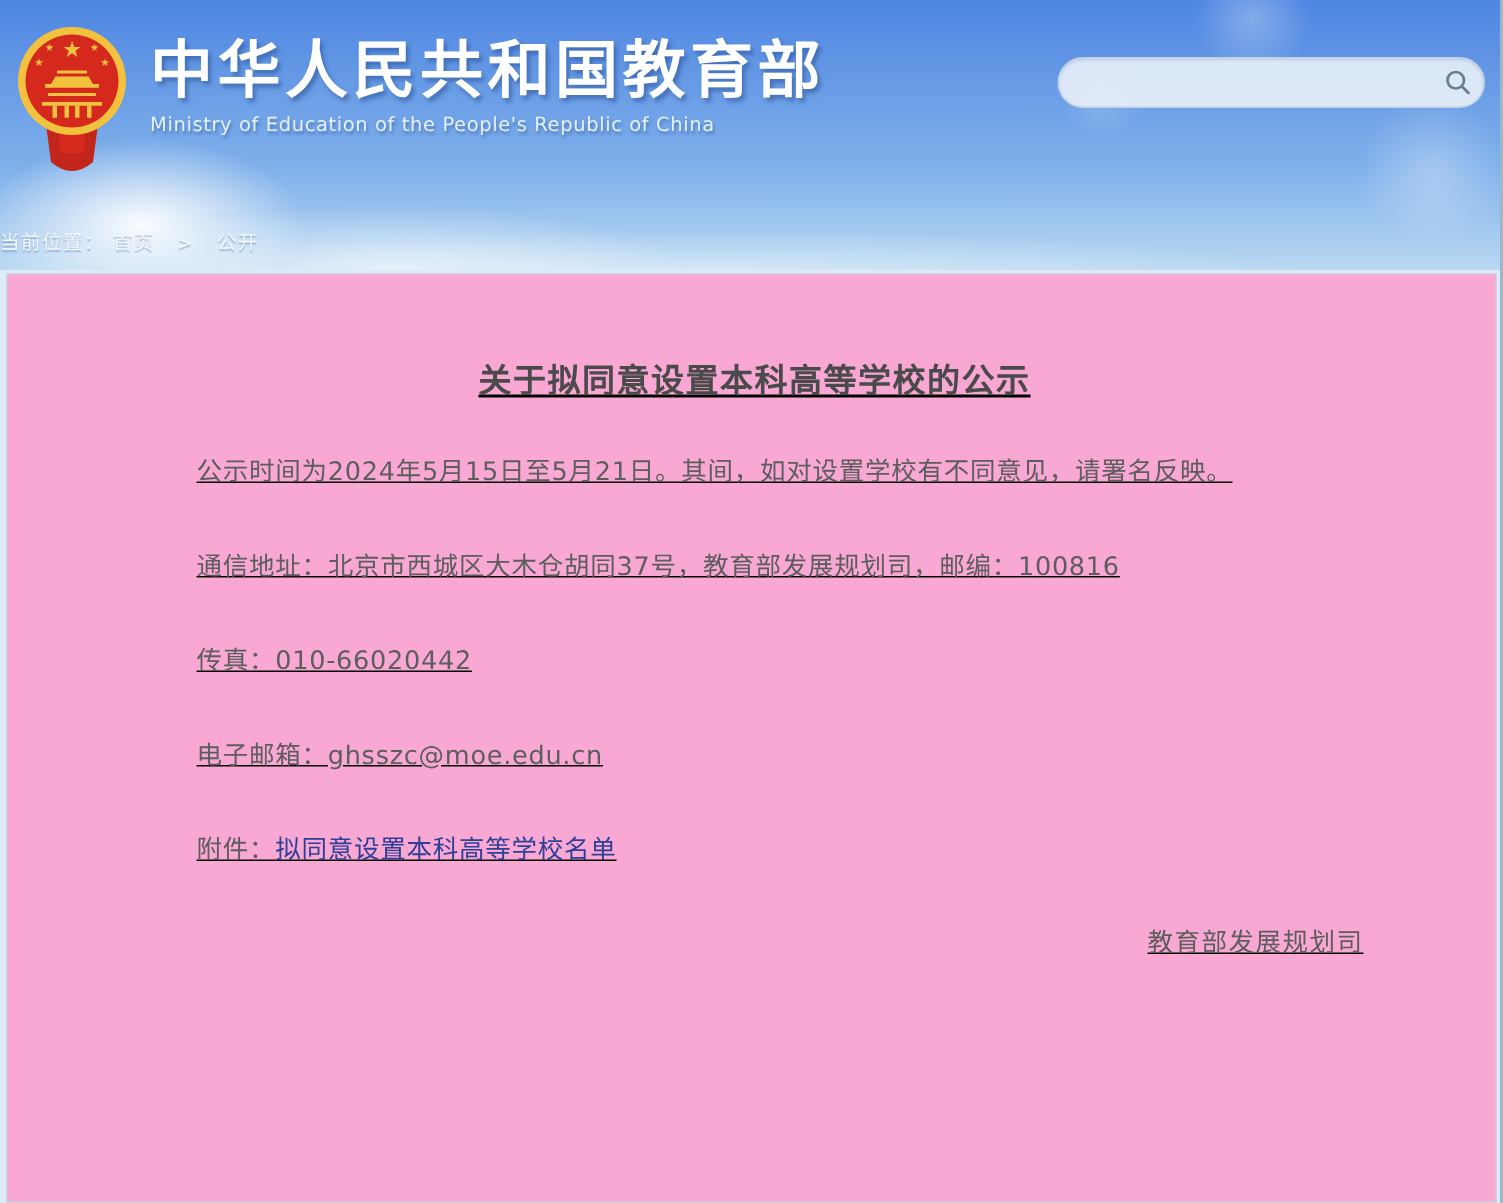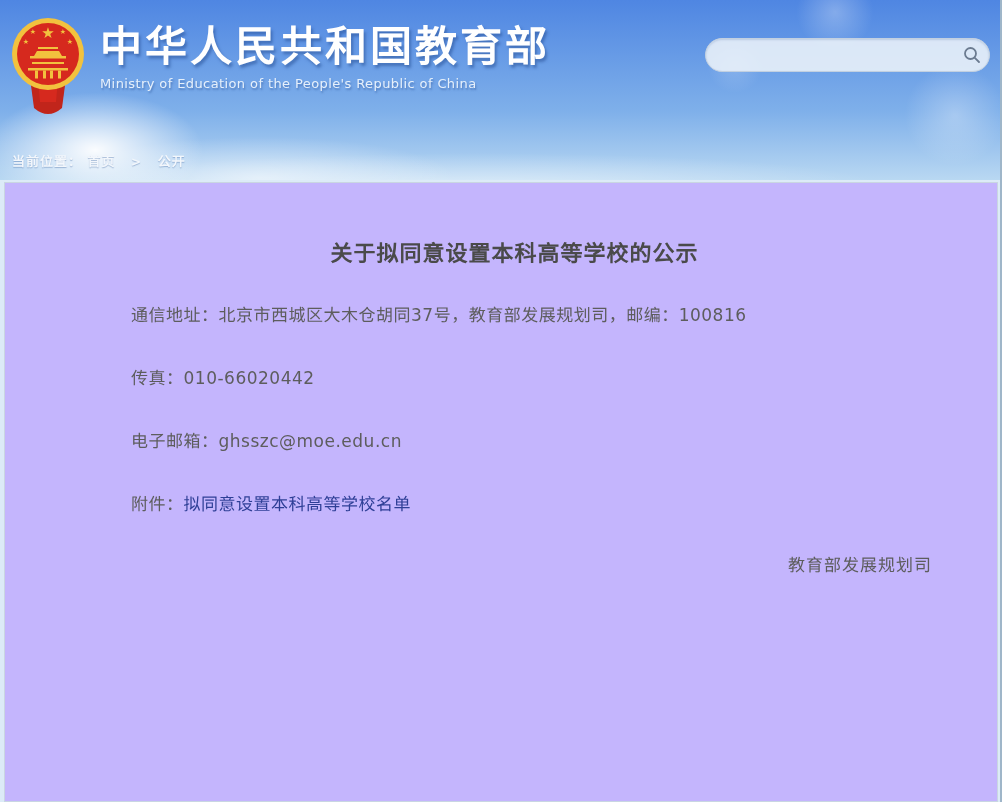--- a/index.html
+++ b/index.html
@@ -63,36 +63,36 @@
   .search-input{
     flex:1;height:100%;border:none;outline:none;background:transparent;
     padding:0 6px 0 16px;font-size:14px;color:#567;
     font-family:"DejaVu Sans","Liberation Sans",sans-serif;
   }
   .search-btn{
     width:34px;height:34px;border:none;background:transparent;cursor:pointer;
     display:flex;align-items:center;justify-content:center;
   }
   .breadcrumb{
-    position:absolute;left:12px;bottom:10px;
+    position:absolute;left:0;bottom:10px;
     color:#f3f7fc;font-size:13px;letter-spacing:1px;
     text-shadow:0 1px 1px rgba(60,100,160,0.4);
-    font-weight:bold;
   }
   .breadcrumb a{color:#f3f7fc;text-decoration:none;cursor:pointer;}
   .breadcrumb .sep{margin:0 10px;font-size:12px;}
 
   
   .content-card{
     flex:1;
     margin:2px 4px 0 4px;
-    background:#c4b5fd;
+    background:#f9a8d4;
     border:1px solid var(--card-border);
-    padding:38px 65px 30px 92px;
+    padding:38px 88px 30px 92px;
     overflow:hidden;
+    text-decoration:underline;
   }
   .doc-title{
     text-align:center;
     font-size:22px;font-weight:bold;color:var(--title-text);
     letter-spacing:1px;
     margin:14px 0 30px 0;
   }
   .doc-body p{
     font-size:17px;color:var(--text);
     line-height:37px;
@@ -165,20 +165,21 @@
       <span class="sep">&gt;</span>
       <a>公开</a>
     </nav>
   </header>
 
   <main class="content-card">
 
     <h1 class="doc-title">关于拟同意设置本科高等学校的公示</h1>
 
     <div class="doc-body">
+      <p>公示时间为2024年5月15日至5月21日。其间，如对设置学校有不同意见，请署名反映。</p>
       <p>通信地址：北京市西城区大木仓胡同37号，教育部发展规划司，邮编：100816</p>
       <p>传真：010-66020442</p>
       <p>电子邮箱：ghsszc@moe.edu.cn</p>
       <p class="attachment-line"><span>附件：</span><a class="attachment-link">拟同意设置本科高等学校名单</a></p>
       <div class="signature">教育部发展规划司</div>
     </div>
 
   </main>
 </div>
 

